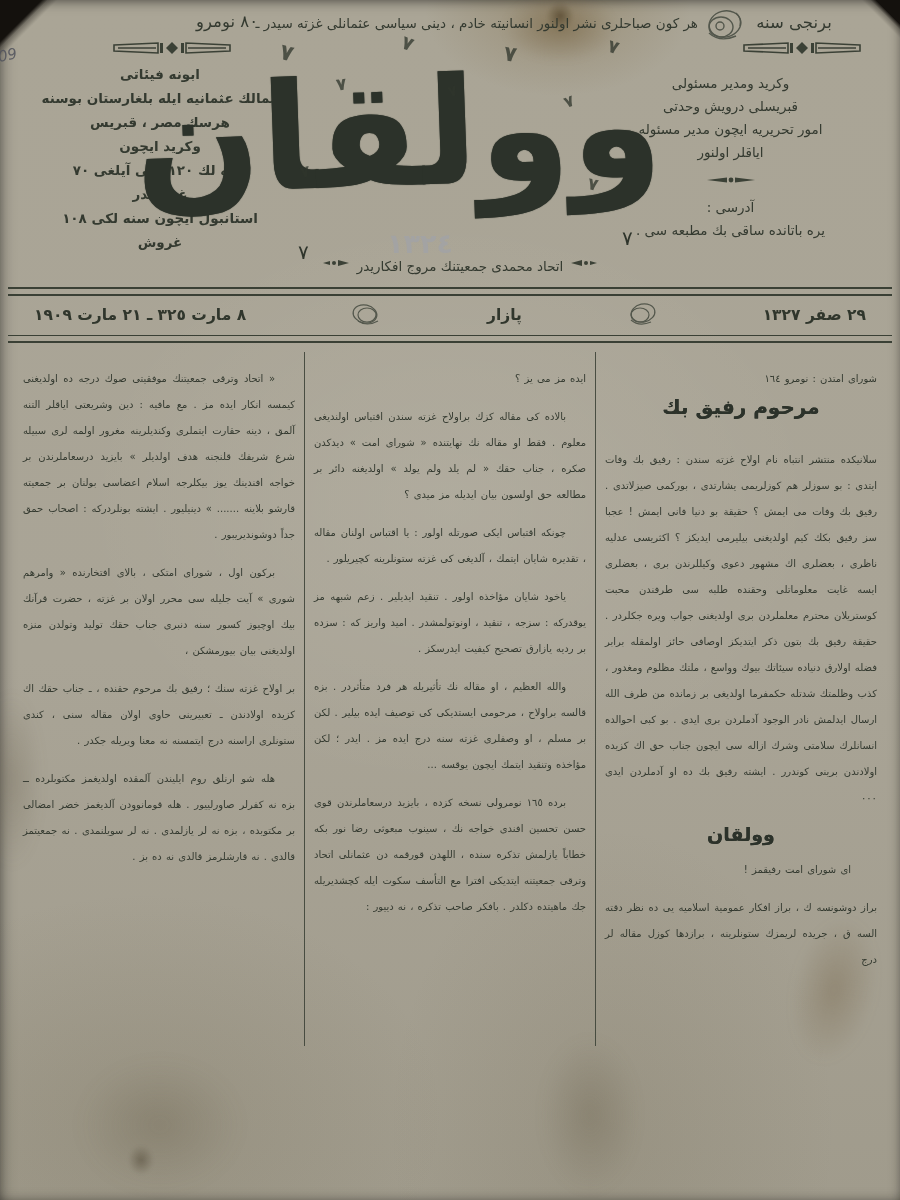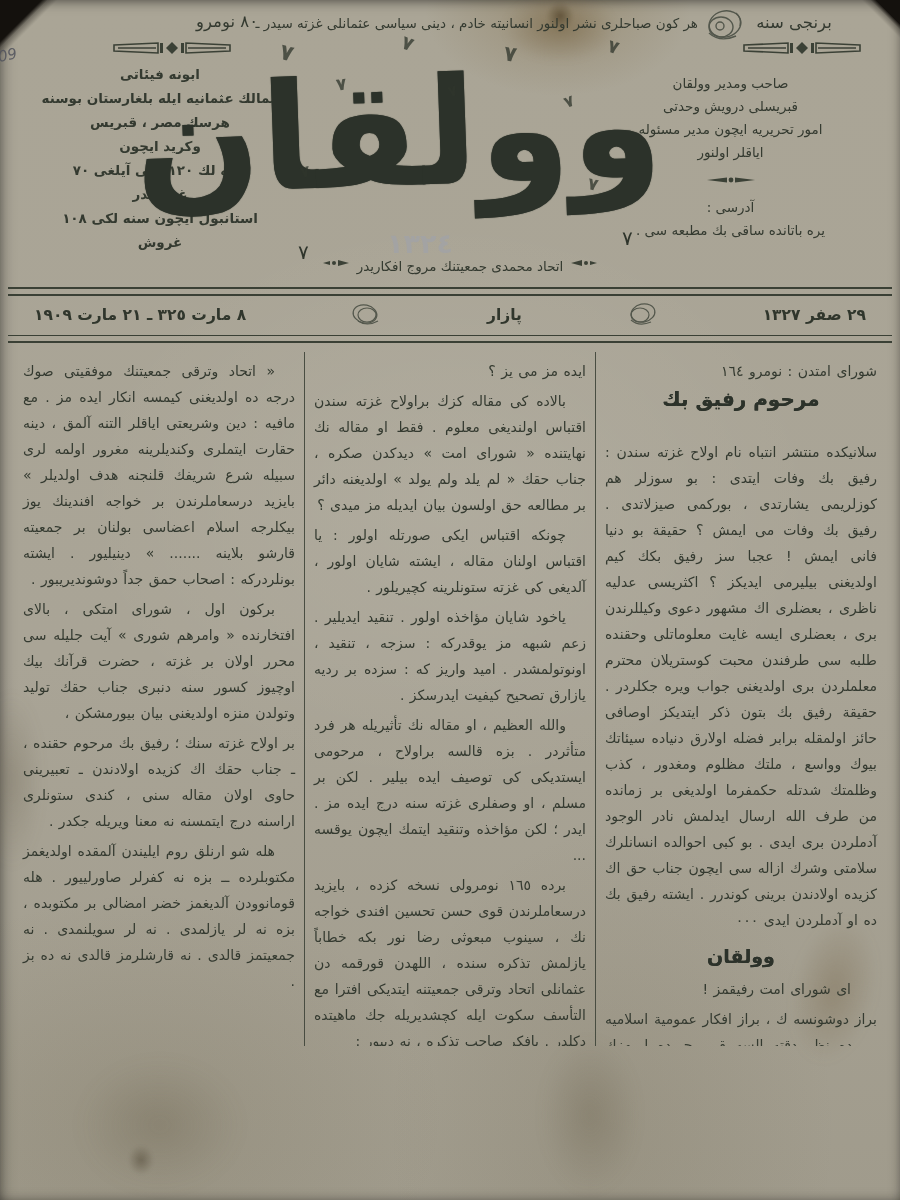--- a/index.html
+++ b/index.html
@@ -64,21 +64,21 @@
   .dateline{position:absolute;top:297px;left:34px;right:34px;height:36px;direction:rtl;
     display:flex;align-items:center;justify-content:space-between;font-size:15.5px;
     font-weight:bold;color:#30362c;}
   .dateline .day{font-weight:bold;}
 
   
   .columns{position:absolute;top:352px;left:14px;right:14px;height:694px;
     display:flex;direction:rtl;}
   .col{flex:1;padding:2px 9px 0;overflow:hidden;direction:rtl;}
   .col-middle{border-left:1px solid rgba(62,68,56,.9);border-right:1px solid rgba(62,68,56,.9);}
-  .col p{font-size:14px;line-height:26px;text-align:justify;margin:4px 0 3px;word-spacing:1px;}
+  .col p{font-size:10px;line-height:26px;text-align:justify;margin:12px 0 3px;word-spacing:1px;}
   .col p.contline{text-align:right;margin-bottom:4px;}
   .col p.indent{text-indent:20px;}
   .kicker{font-size:12.5px;text-align:center;margin:2px 0 6px;line-height:20px;}
   .article-heading{font-size:20px;font-weight:bold;text-align:center;margin:2px 0 28px;
     color:#2c322a;text-shadow:0 0 .5px #2c322a;}
   .article-heading.h2{font-size:19px;margin:12px 0 9px;}
   .salute{text-align:right !important;text-indent:26px;}
 </style>
 </head>
 <body>
@@ -148,21 +148,21 @@
     <div>ممالك عثمانيه ايله بلغارستان بوسنه</div>
     <div>هرسك مصر ، قبريس</div>
     <div>وكريد ايچون</div>
     <div>سنه لك ١٢٠ آلتى آيلغى ٧٠</div>
     <div>غروشدر</div>
     <div>استانبول ايچون سنه لكى ١٠٨</div>
     <div>غروش</div>
   </div>
 
   <div class="right-info">
-    <div>صاحب ومدير وولقان</div>
+    <div>وكريد ومدير مسئولى</div>
     <div>قبريسلى درويش وحدتى</div>
     <div>امور تحريريه ايچون مدير مسئوله</div>
     <div>اياقلر اولنور</div>
     <span class="mini-rule">
       <svg width="48" height="10" viewBox="0 0 48 10">
           <g fill="#3b4136">
         <path d="M0 5 L20 2.5 L20 7.5 Z"></path>
             <path d="M48 5 L28 2.5 L28 7.5 Z"></path>
         <circle cx="24" cy="5" r="2.4"></circle>
           </g>
@@ -235,21 +235,21 @@
       <div class="article-heading">مرحوم رفيق بك</div>
       <p>سلانيكده منتشر انتباه نام اولاح غزته سندن : رفيق بك وفات ايتدى : بو سوزلر هم كوزلريمى يشارتدى ، بوركمى صيزلاتدى . رفيق بك وفات مى ايمش ؟ حقيقة بو دنيا فانى ايمش ! عجبا سز رفيق بكك كيم اولديغنى بيليرمى ايديكز ؟ اكثريسى عدليه ناظرى ، بعضلرى اك مشهور دعوى وكيللرندن برى ، بعضلرى ايسه غايت معلوماتلى وحقنده طلبه سى طرفندن محبت كوستريلان محترم معلملردن برى اولديغنى جواب ويره جكلردر . حقيقة رفيق بك بتون ذكر ايتديكز اوصافى حائز اولمقله برابر فضله اولارق دنياده سيئاتك بيوك وواسع ، ملتك مظلوم ومغدور ، كذب وظلمتك شدتله حكمفرما اولديغى بر زمانده من طرف الله ارسال ايدلمش نادر الوجود آدملردن برى ايدى . بو كبى احوالده انسانلرك سلامتى وشرك ازاله سى ايچون جناب حق اك كزيده اولادندن برينى كوندرر . ايشته رفيق بك ده او آدملردن ايدى ٠٠٠</p>
       <div class="article-heading h2">وولقان</div>
       <p class="salute">اى شوراى امت رفيقمز !</p>
       <p>براز دوشونسه ك ، براز افكار عمومية اسلاميه يى ده نظر دقته السه ق ، جريده لريمزك ستونلرينه ، برازدها كوزل مقاله لر درج</p>
     </div>
 
     <div class="col col-middle">
       <p class="contline">ايده مز مى يز ؟</p>
       <p class="indent">بالاده كى مقاله كزك براولاح غزته سندن اقتباس اولنديغى معلوم . فقط او مقاله نك نهايتنده « شوراى امت » ديدكدن صكره ، جناب حقك « لم يلد ولم يولد » اولديغنه دائر بر مطالعه حق اولسون بيان ايديله مز ميدى ؟</p>
-      <p class="indent">چونكه اقتباس ايكى صورتله اولور : يا اقتباس اولنان مقاله ، ايشته شايان اولور ، آلديغى كى غزته ستونلرينه كچيريلور .</p>
+      <p class="indent">چونكه اقتباس ايكى صورتله اولور : يا اقتباس اولنان مقاله ، تقديره شايان ايتمك ، آلديغى كى غزته ستونلرينه كچيريلور .</p>
       <p class="indent">ياخود شايان مؤاخذه اولور . تنقيد ايديلير . زعم شبهه مز يوقدركه : سزجه ، تنقيد ، اونوتولمشدر . اميد واريز كه : سزده بر رديه يازارق تصحيح كيفيت ايدرسكز .</p>
       <p class="indent">والله العظيم ، او مقاله نك تأثيريله هر فرد متأثردر . بزه قالسه براولاح ، مرحومى ايستديكى كى توصيف ايده بيلير . لكن بر مسلم ، او وصفلرى غزته سنه درج ايده مز . ايدر ؛ لكن مؤاخذه وتنقيد ايتمك ايچون يوقسه ...</p>
       <p class="indent">برده ١٦٥ نومرولى نسخه كزده ، بايزيد درسعاملرندن قوى حسن تحسين افندى خواجه نك ، سينوب مبعوثى رضا نور بكه خطاباً يازلمش تذكره سنده ، اللهدن قورقمه دن عثمانلى اتحاد وترقى جمعيتنه ايتديكى افترا مع التأسف سكوت ايله كچشديريله جك ماهيتده دكلدر . بافكر صاحب تذكره ، نه دييور :</p>
     </div>
 
     <div class="col col-left">
       <p class="indent">« اتحاد وترقى جمعيتنك موفقيتى صوك درجه ده اولديغنى كيمسه انكار ايده مز . مع مافيه : دين وشريعتى اياقلر التنه آلمق ، دينه حقارت ايتملرى وكنديلرينه مغرور اولمه لرى سبيله شرع شريفك قلنجنه هدف اولديلر » بايزيد درسعاملرندن بر خواجه افندينك يوز بيكلرجه اسلام اعضاسى بولنان بر جمعيته قارشو بلاينه ....... » دينيليور . ايشته بونلردركه : اصحاب حمق جداً دوشونديريبور .</p>
       <p class="indent">بركون اول ، شوراى امتكى ، بالاى افتخارنده « وامرهم شورى » آيت جليله سى محرر اولان بر غزته ، حضرت قرآنك بيك اوچيوز كسور سنه دنبرى جناب حقك توليد وتولدن منزه اولديغنى بيان بيورمشكن ،</p>
       <p>بر اولاح غزته سنك ؛ رفيق بك مرحوم حقنده ، ـ جناب حقك اك كزيده اولادندن ـ تعبيرينى حاوى اولان مقاله سنى ، كندى ستونلرى اراسنه درج ايتمسنه نه معنا ويريله جكدر .</p>
       <p class="indent">هله شو ارنلق روم ايليندن آلمقده اولديغمز مكتوبلرده ــ بزه نه كفرلر صاورلييور . هله قومانوودن آلديغمز خضر امضالى بر مكتوبده ، بزه نه لر يازلمدى . نه لر سويلنمدى . نه جمعيتمز قالدى . نه قارشلرمز قالدى نه ده بز .</p>

